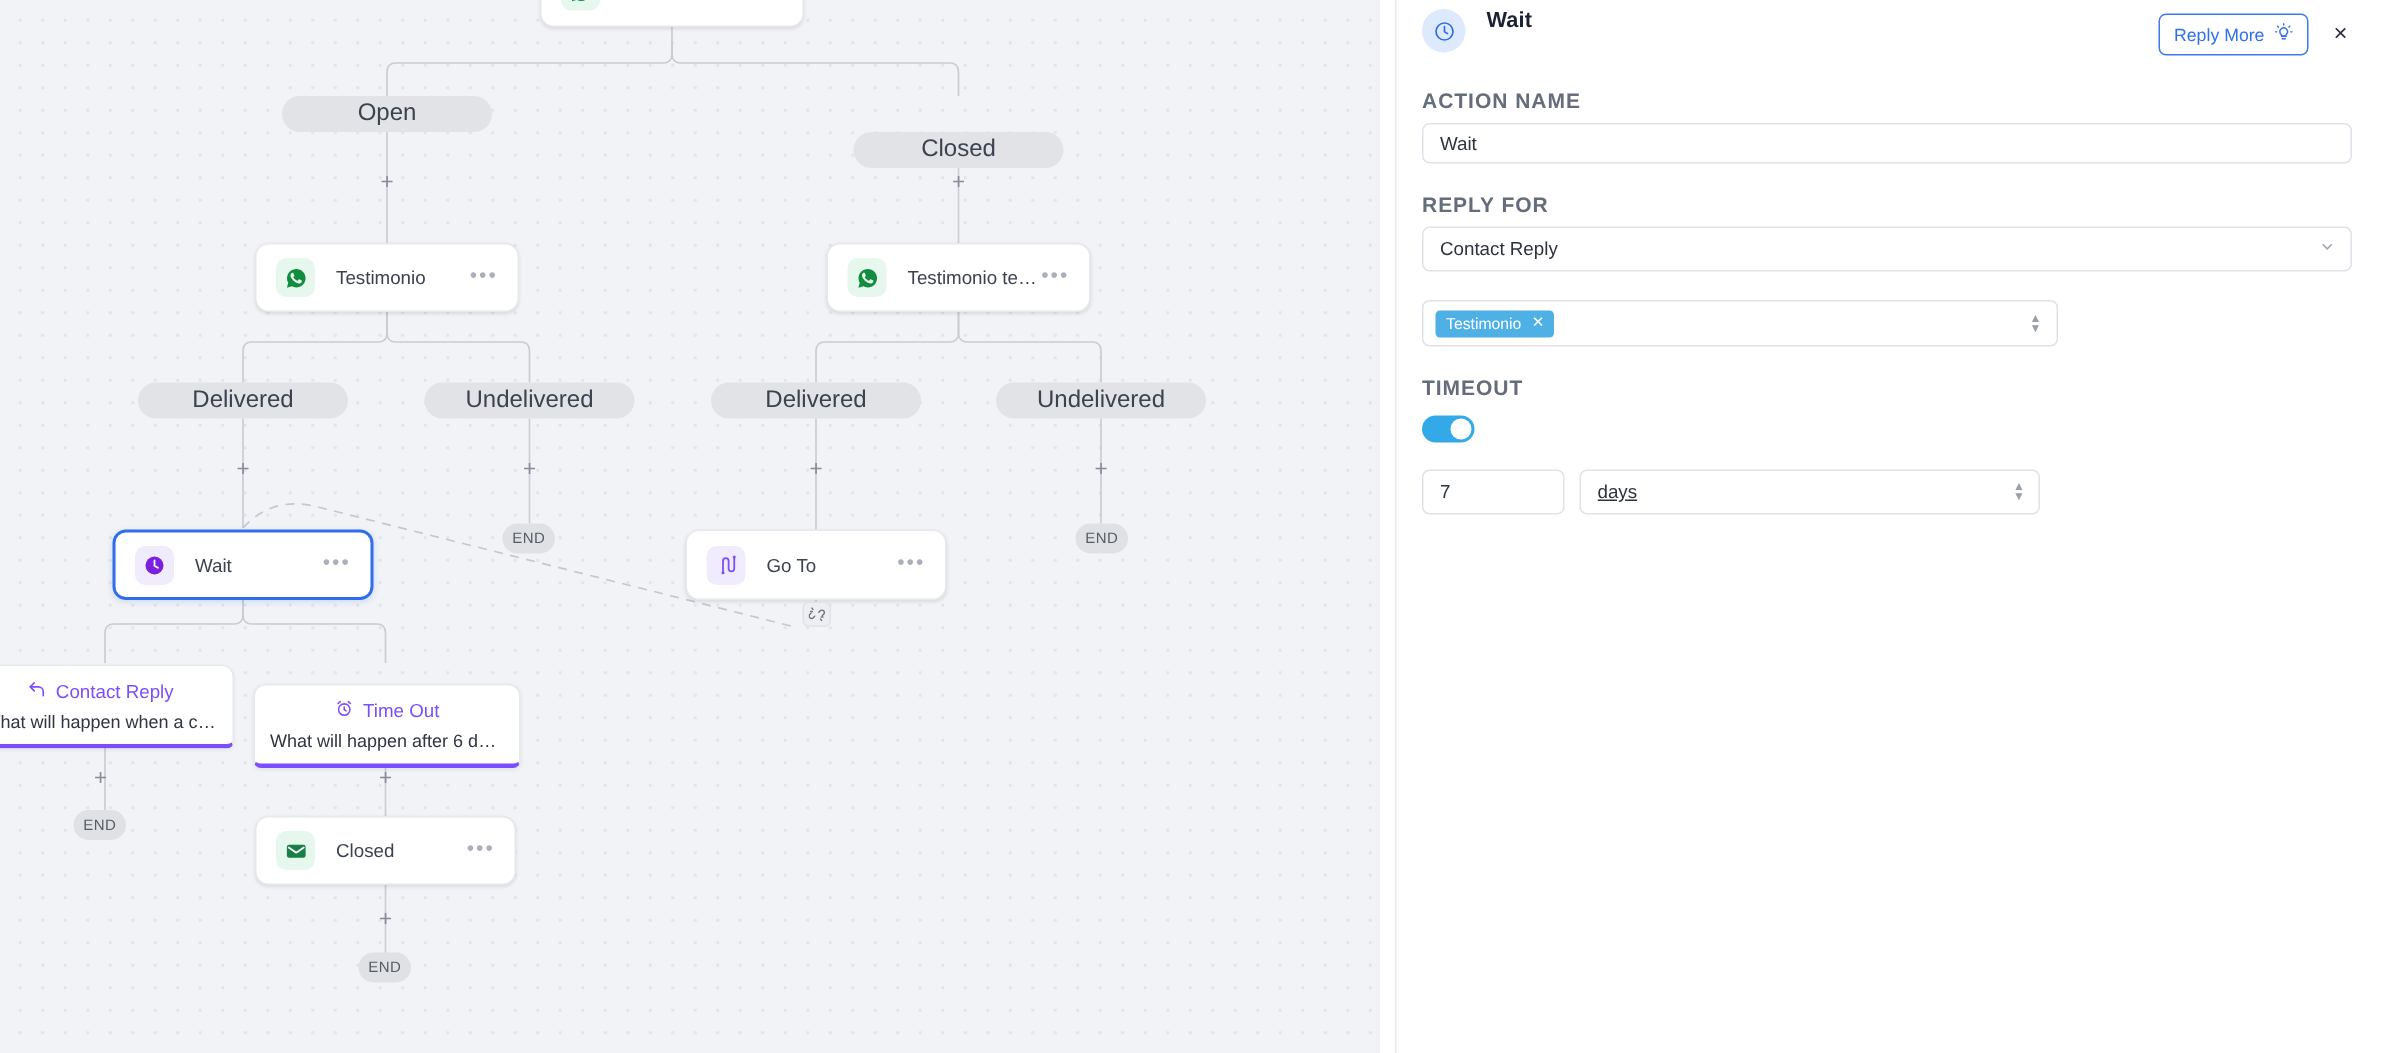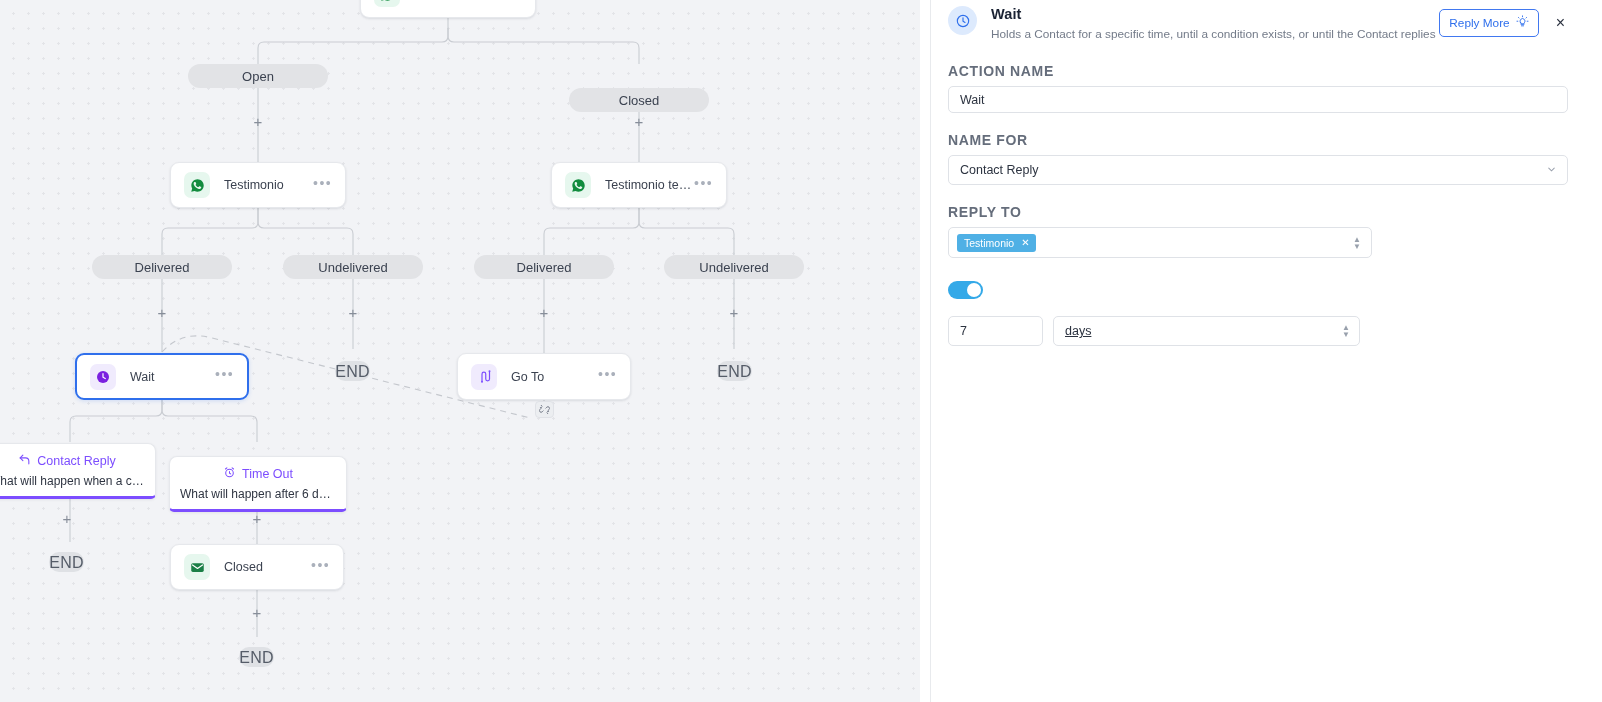--- a/index.html
+++ b/index.html
@@ -56,33 +56,32 @@
   .ic-green { background: #e6f7ee; }
   .ic-purple { background: #f0ebfd; }
 
   
   .pill {
     position: absolute;
     background: #e2e3e6;
     border-radius: 13px;
     height: 24px;
     display: flex; align-items: center; justify-content: center;
-    font-size: 13px; color: #3b4250;
+    font-size: 16px; color: #3b4250;
     cursor: pointer;
   }
   
   .endpill {
     position: absolute;
     background: #dfe1e5;
     border-radius: 11px;
     height: 20px; width: 35px;
-    display: flex; align-items: flex-end; justify-content: center;
-    font-size: 16px; color: #555c68; letter-spacing: .3px;
+    display: flex; align-items: center; justify-content: center;
+    font-size: 10px; color: #555c68; letter-spacing: .3px;
     cursor: pointer;
-    margin-top: 12px;
   }
   
   .plus {
     position: absolute; width: 14px; height: 14px;
     display: flex; align-items: center; justify-content: center;
     color: #868d99; font-size: 15px; line-height: 14px;
     cursor: pointer; user-select: none;
   }
 
   
@@ -414,21 +413,20 @@
 
     <div id="panelHead">
       <div class="headIcon">
         <svg width="16" height="16" viewBox="0 0 24 24" fill="none" stroke="#2f6fec" stroke-width="1.7">
           <circle cx="12" cy="12" r="8.5"></circle>
           <path d="M12 7.2v5l3 1.9" stroke-linecap="round"></path>
         </svg>
       </div>
       <div class="headText">
         <div class="headTitle">Wait</div>
-        <div class="headSub">Holds a Contact for a specific time, until a condition exists, or until the Contact replies</div>
       </div>
       <div class="headActions">
         <button class="learnBtn">
           <span>Reply More</span>
           <span>
             <svg width="13" height="13" viewBox="0 0 24 24" fill="none" stroke="#2f6fec" stroke-width="1.7" stroke-linecap="round">
               <path d="M9.2 17h5.6M10 20h4"></path>
               <path d="M12 3.2V1.6M5.6 5.6L4.5 4.5M18.4 5.6l1.1-1.1M3.4 11.5H1.8M22.2 11.5h-1.6"></path>
               <path d="M8.6 14.4a4.6 4.6 0 1 1 6.8 0c-.6.7-.9 1.3-.9 2.1H9.5c0-.8-.3-1.4-.9-2.1z"></path>
             </svg>
@@ -437,46 +435,46 @@
         <button class="closeBtn">×</button>
       </div>
     </div>
 
     <div class="grp" style="margin-top:22px;">
       <div class="fieldLabel">ACTION NAME</div>
       <input class="inp" type="text" value="Wait" style="">
     </div>
 
     <div class="grp">
-      <div class="fieldLabel">NAME FOR</div>
+      <div class="fieldLabel">REPLY FOR</div>
       <div class="selwrap">
         <input class="inp" type="text" readonly="" style="height: 30px;" value="Contact Reply">
         <span class="caret">
           <svg width="11" height="11" viewBox="0 0 24 24" fill="none" stroke="#9aa1ad" stroke-width="2.2" stroke-linecap="round">
             <polyline points="6 9 12 15 18 9"></polyline>
           </svg>
         </span>
       </div>
     </div>
 
     <div class="grp">
-      <div class="fieldLabel">REPLY TO</div>
       <div class="chipbox">
         <span class="chip">
           <span>Testimonio</span>
           <span class="chipx">✕</span>
         </span>
         <span class="stepper">
           <span>▲</span>
             <span>▼</span>
         </span>
       </div>
     </div>
 
     <div class="grp">
+      <div class="fieldLabel">TIMEOUT</div>
       <div class="toggle" style="margin-top:4px;">
         <span class="knob"></span>
       </div>
       <div class="timeoutRow">
         <input class="inp numInp" type="text" value="7" style="">
         <div class="unitWrap">
           <input class="inp unitInp" type="text" readonly="" value="days" style="">
           <span class="stepper">
             <span>▲</span>
               <span>▼</span>

